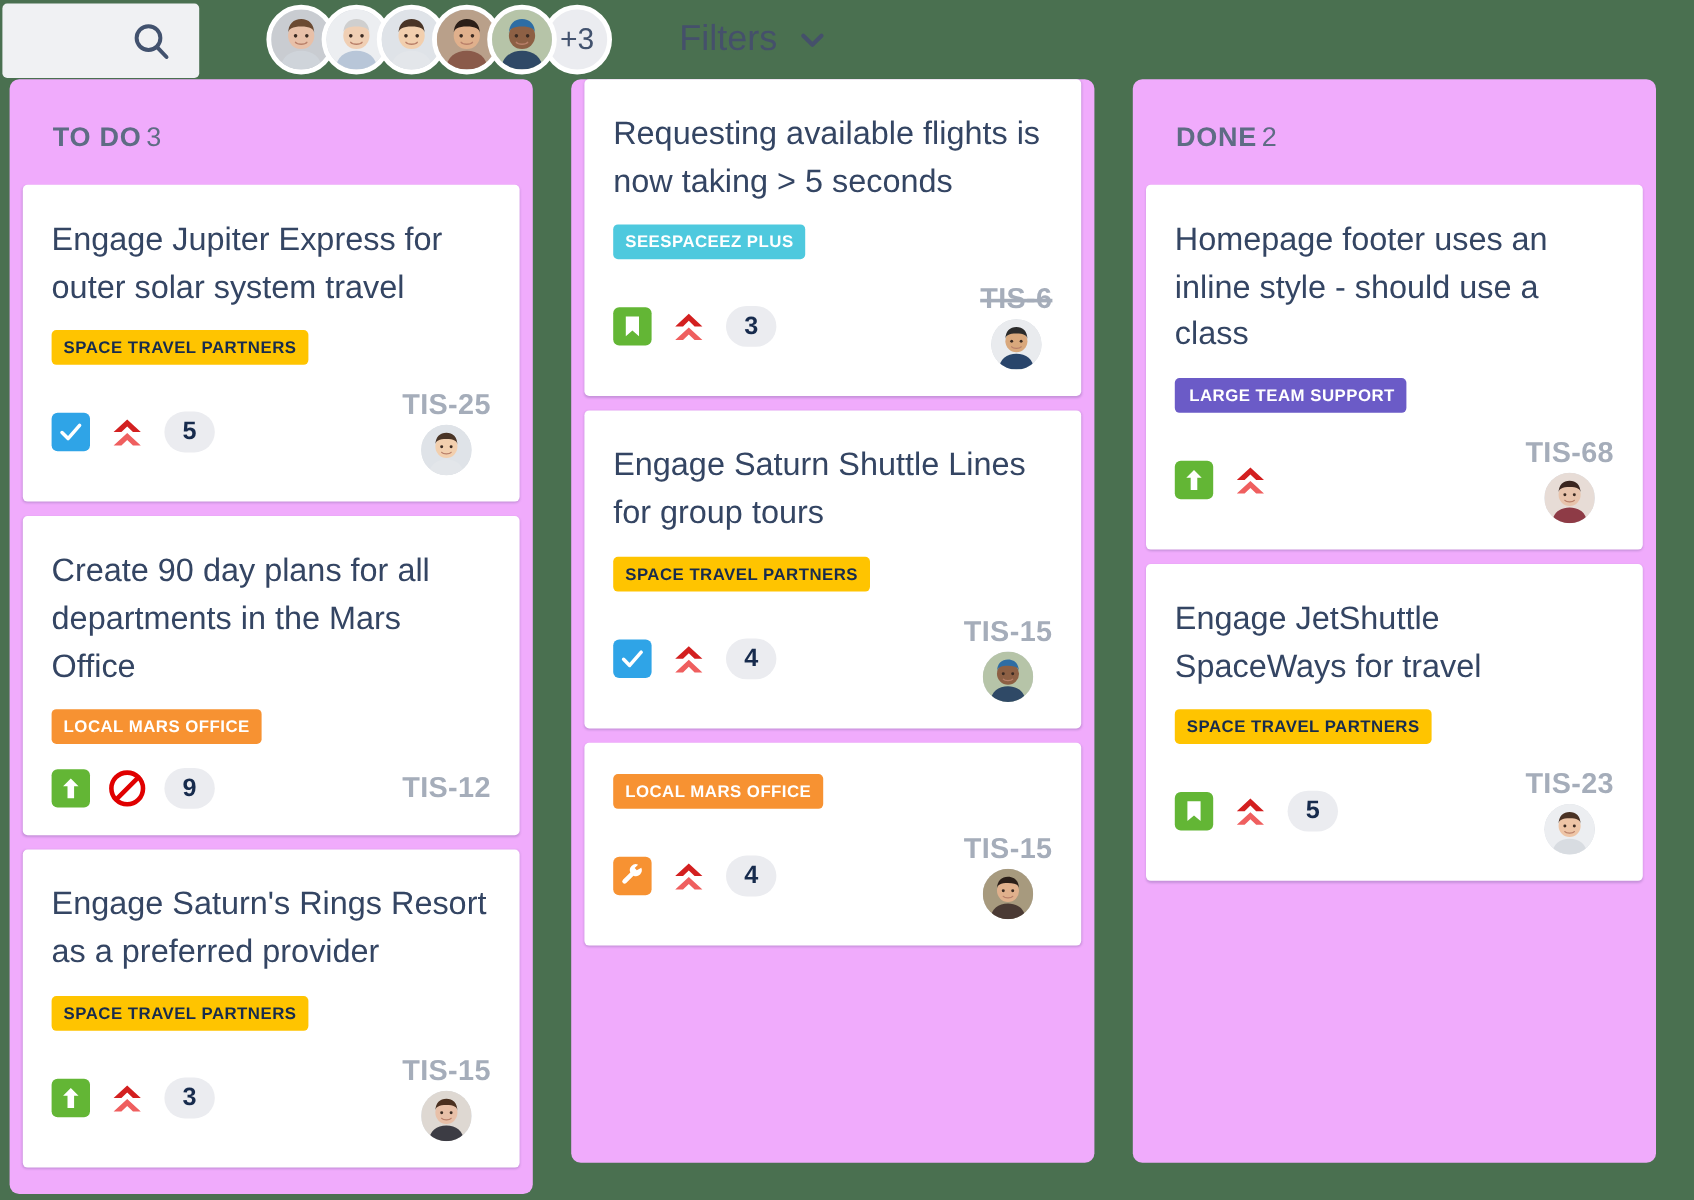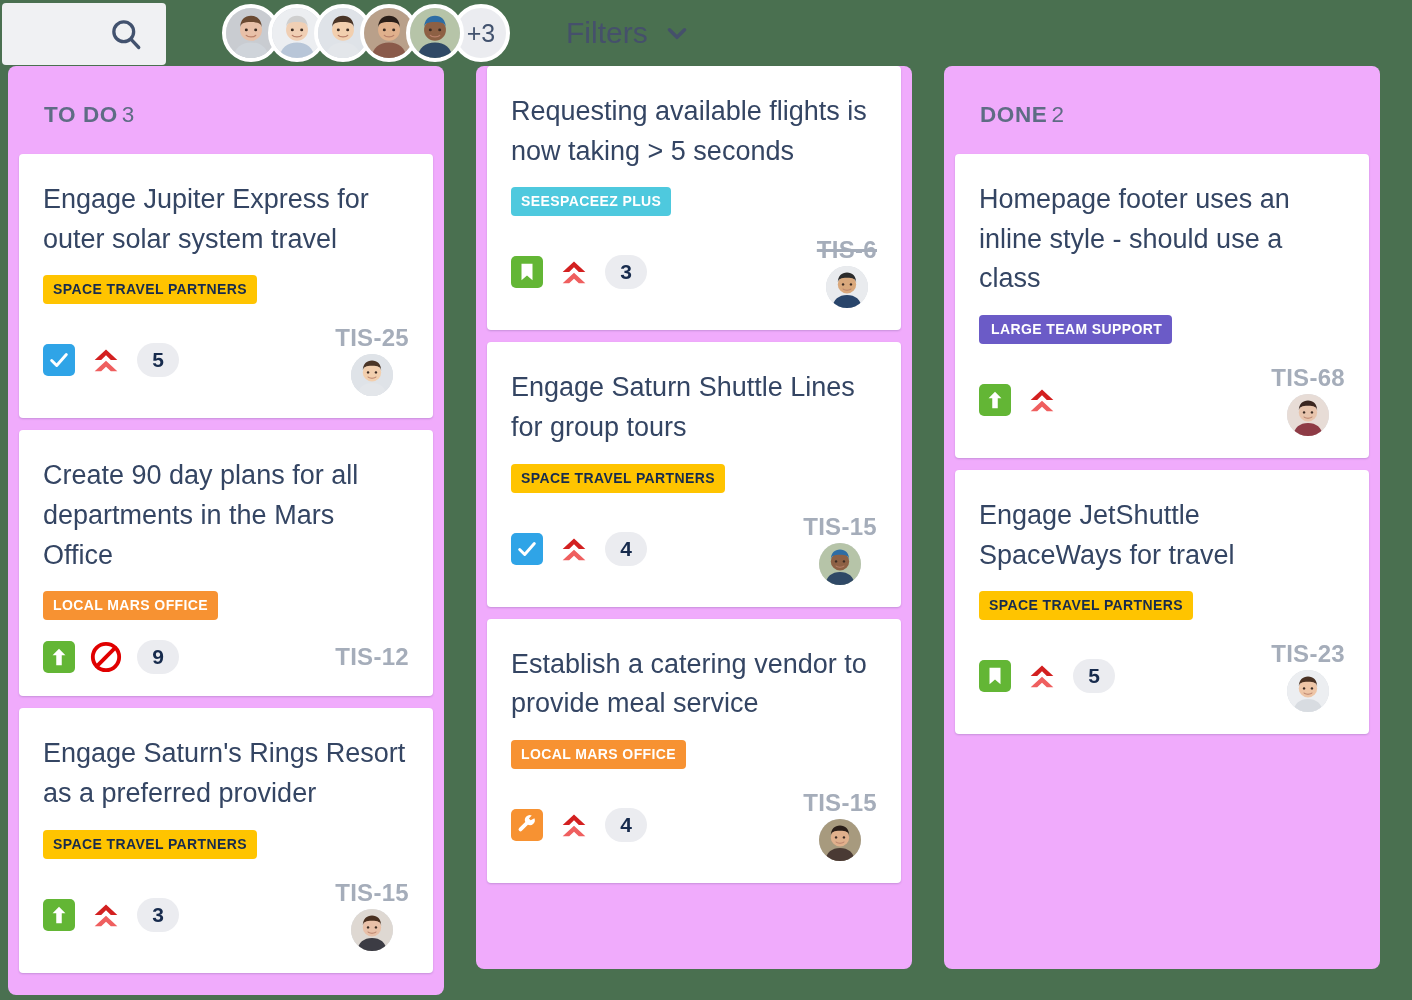--- a/index.html
+++ b/index.html
@@ -407,21 +407,21 @@
     <path d="M10 64c0-13 10-20 22-20s22 7 22 20z" fill="#2f4966"></path>
     <circle cx="32" cy="28" r="14" fill="#8d6044"></circle>
     <path d="M18 26c0-11 6-16 14-16s14 5 14 16c0-6-5-8-14-8s-14 2-14 8z" fill="#2e6da4"></path>
     <circle cx="26" cy="28" r="1.9" fill="#3a2a22"></circle>
     <circle cx="38" cy="28" r="1.9" fill="#3a2a22"></circle>
     <path d="M26 35c2 2.6 10 2.6 12 0" stroke="#b9806a" stroke-width="1.6" fill="none" stroke-linecap="round"></path>
   </svg>
             </span>
           </div>
         </div></div>
-      <div class="card"><div class="card-title">Establish a catering vendor to provide meal service</div><div class="epic-badge" style="background: rgb(247, 146, 50); color: rgb(255, 255, 255);">LOCAL MARS OFFICE</div><div class="card-footer">
+      <div class="card"><div class="epic-badge" style="background: rgb(247, 146, 50); color: rgb(255, 255, 255);">LOCAL MARS OFFICE</div><div class="card-footer">
           <div class="footer-left">
             <span class="type-icon" style="background: rgb(247, 146, 50);">
               <svg viewBox="0 0 24 24">
                 <path d="M20.1 4.6a5.4 5.4 0 0 1-7.1 7.1L6.4 18.4a2.1 2.1 0 1 1-3-3l6.7-6.6a5.4 5.4 0 0 1 7.1-7.1l-3.1 3.1 1.9 1.9z" fill="#fff"></path>
               </svg>
             </span>
             <span>
               <svg class="prio-icon" viewBox="0 0 24 24">
     <path d="M12 4.6l8 7.4h-4.6L12 8.7 8.6 12H4z" fill="#d32020"></path>
     <path d="M12 12.6l8 7.4h-4.6L12 16.7 8.6 20H4z" fill="#ef5f5f"></path>

